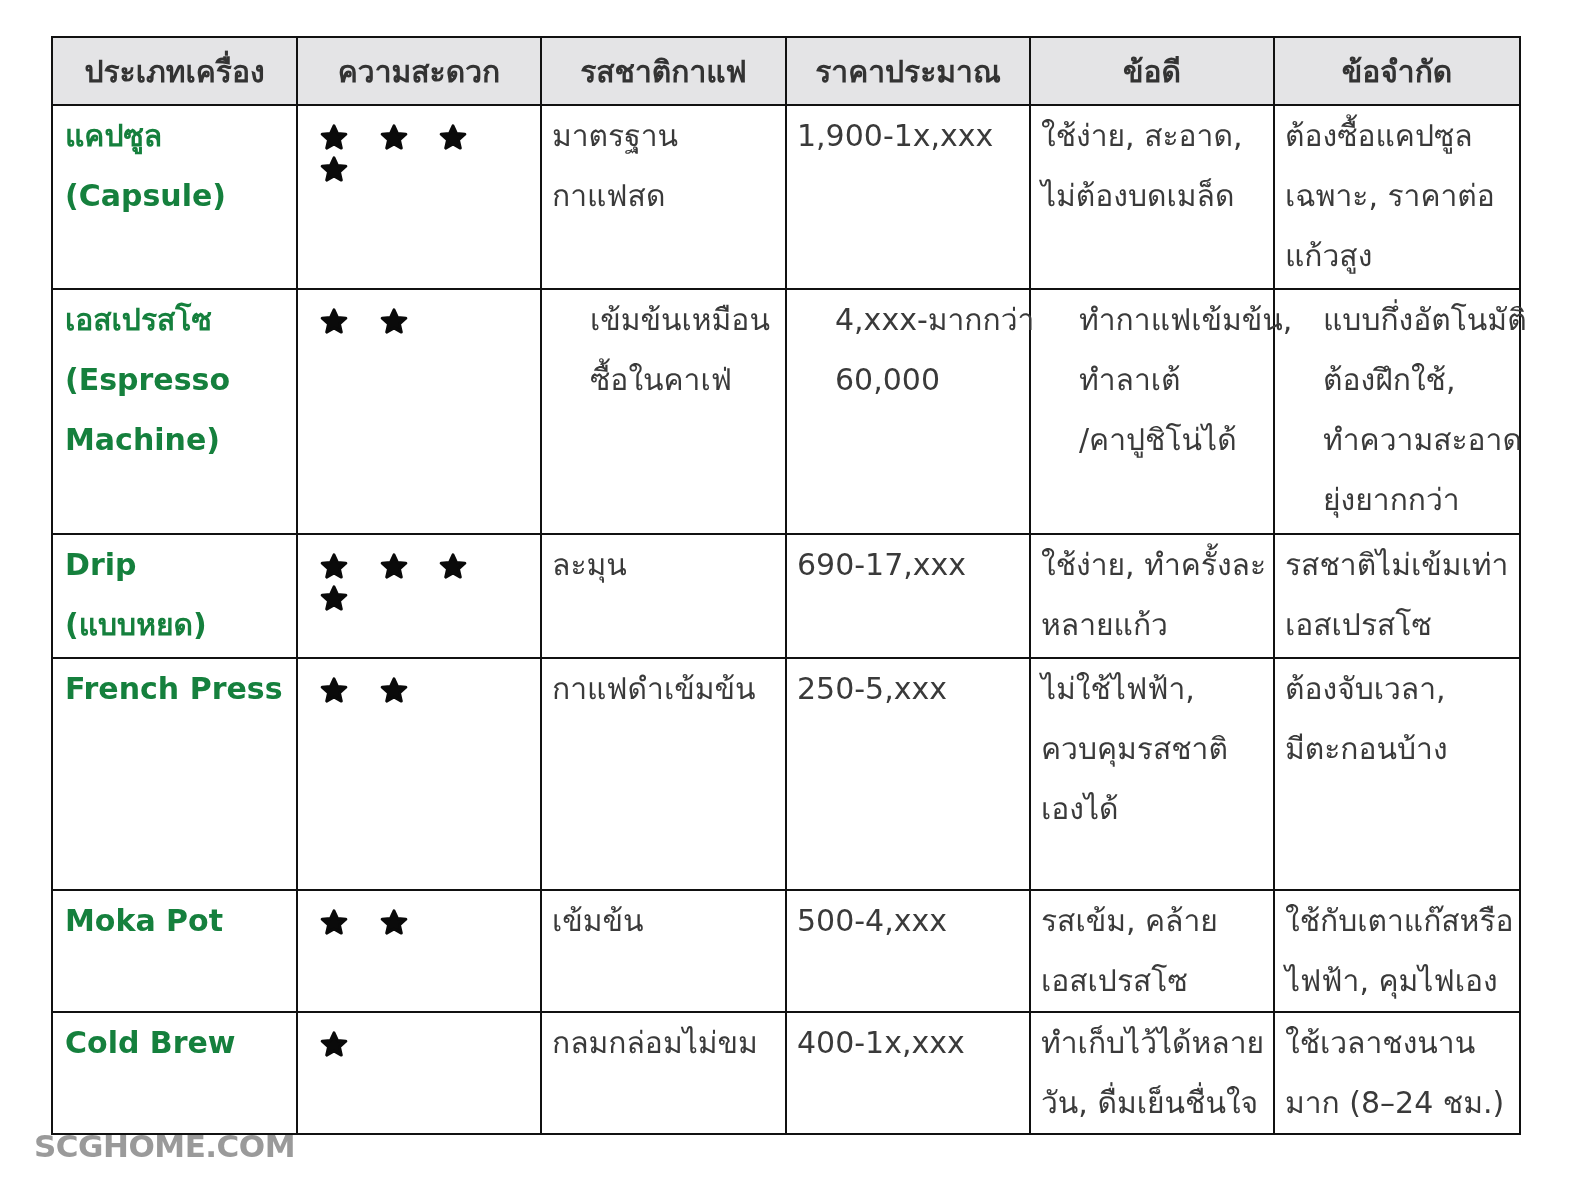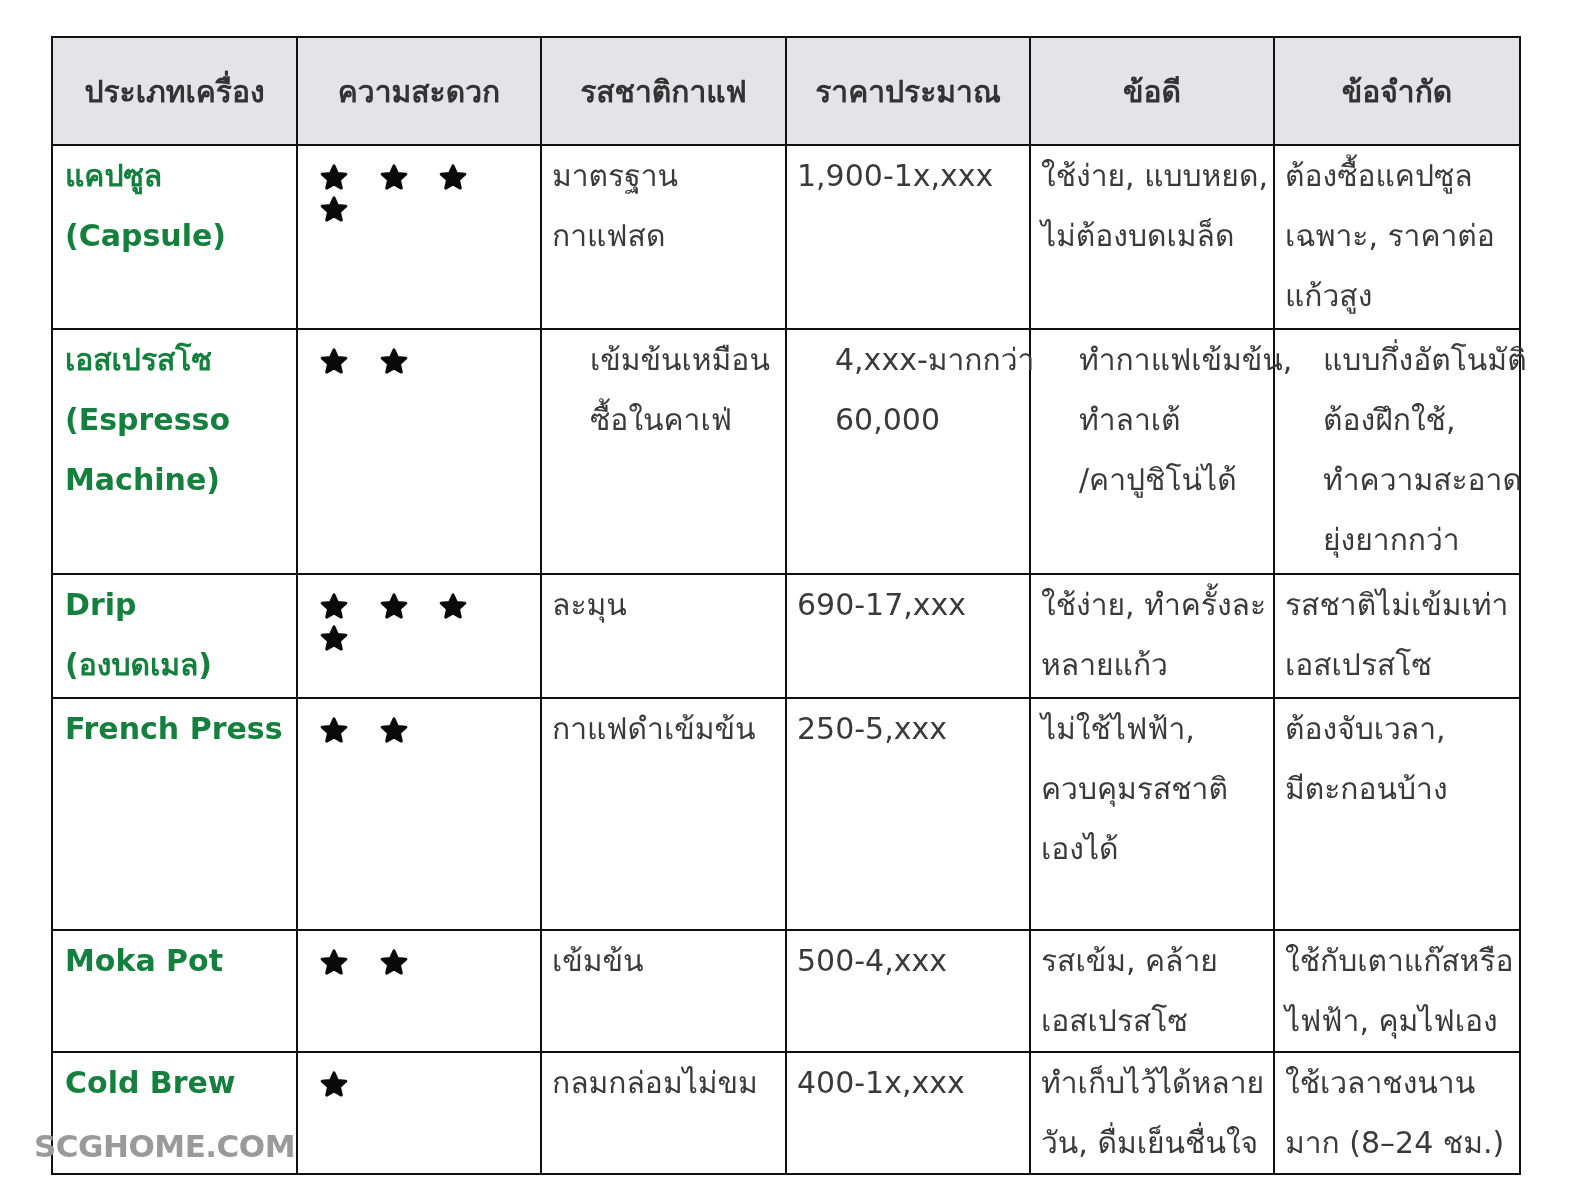--- a/index.html
+++ b/index.html
@@ -25,21 +25,21 @@
     }
     .compare-table th,
     .compare-table td {
       border: 2px solid #111111;
       vertical-align: top;
       padding: 0 10px;
       box-sizing: border-box;
     }
     .compare-table th {
       background: #e4e4e6;
-      height: 108px;
+      height: 68px;
       vertical-align: middle;
       text-align: center;
       font-weight: bold;
       font-size: 30px;
       color: #333333;
     }
     .compare-table td {
       font-size: 30px;
       line-height: 60px;
       color: #3a3a3a;
@@ -141,21 +141,21 @@
   </span>
 </td>
         <td class="taste-cell">
           <span class="line">มาตรฐาน</span>
           <span class="line">กาแฟสด</span>
         </td>
         <td class="price-cell">
           <span class="line">1,900-1x,xxx</span>
         </td>
         <td class="pros-cell">
-          <span class="line">ใช้ง่าย, แบบหยด,</span>
+          <span class="line">ใช้ง่าย, สะอาด,</span>
           <span class="line">ไม่ต้องบดเมล็ด</span>
         </td>
         <td class="cons-cell">
           <span class="line">ต้องซื้อแคปซูล</span>
           <span class="line">เฉพาะ, ราคาต่อ</span>
           <span class="line">แก้วสูง</span>
         </td>
       </tr>
       <tr class="r2">
         <td class="type-cell">
@@ -192,21 +192,21 @@
         <td class="cons-cell">
           <span class="line">แบบกึ่งอัตโนมัติ</span>
           <span class="line">ต้องฝึกใช้,</span>
           <span class="line">ทำความสะอาด</span>
           <span class="line">ยุ่งยากกว่า</span>
         </td>
       </tr>
       <tr class="r3">
         <td class="type-cell">
           <span class="line">Drip</span>
-          <span class="line">(องบดเมล)</span>
+          <span class="line">(แบบหยด)</span>
         </td>
         <td class="rating-cell">
   <span class="star">
     <svg viewBox="0 0 24 24">
               <path fill="#0a0a0a" stroke="#0a0a0a" stroke-width="2.2" stroke-linejoin="round" d="M12 2.8 L14.6 8.6 L20.9 9.2 L16.1 13.4 L17.5 19.6 L12 16.4 L6.5 19.6 L7.9 13.4 L3.1 9.2 L9.4 8.6 Z"></path>
             </svg>
   </span>
 
   <span class="star">
     <svg viewBox="0 0 24 24">

